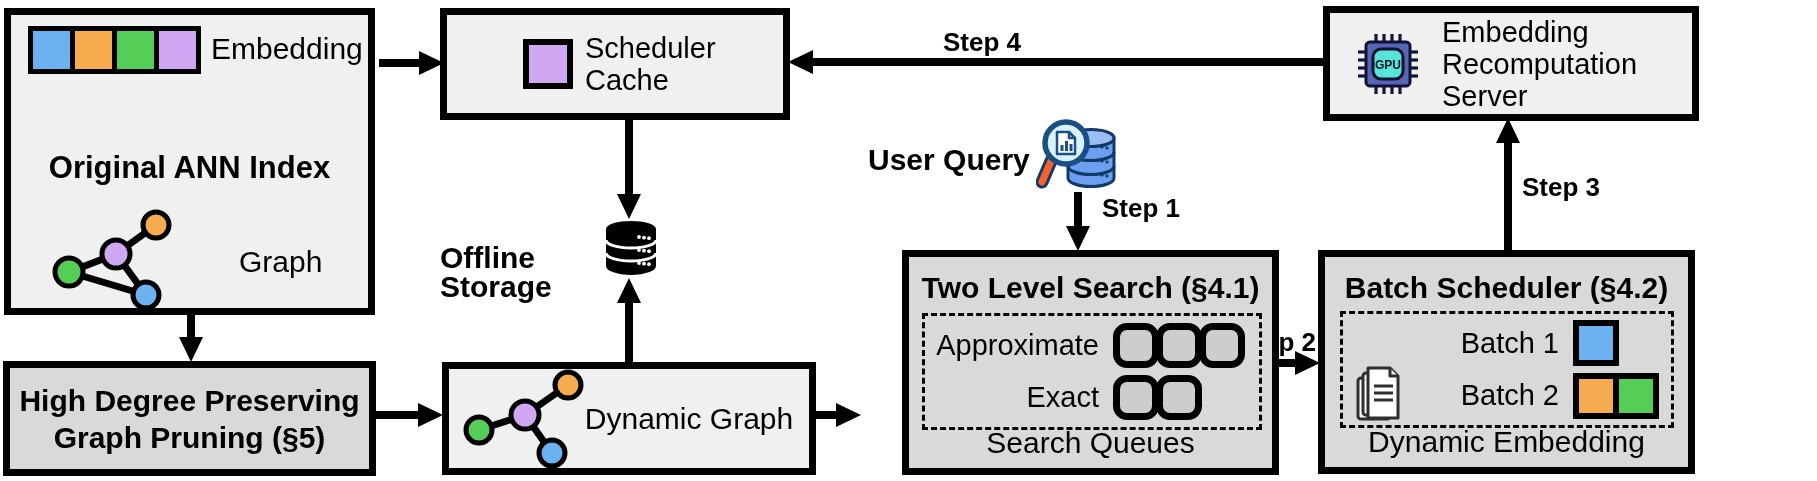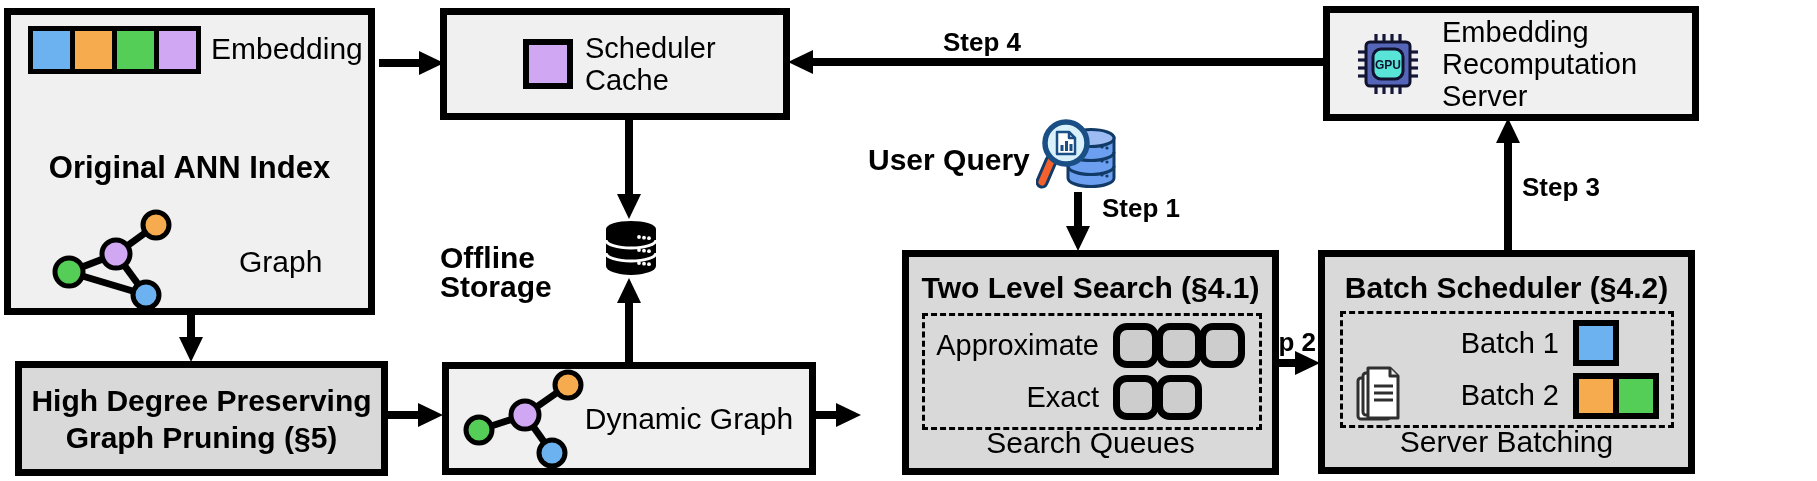--- a/index.html
+++ b/index.html
@@ -110,21 +110,21 @@
       <g stroke="#000" stroke-width="5">
         <circle cx="111" cy="26" r="13" fill="#f7ab4f"></circle>
         <circle cx="24" cy="73" r="14" fill="#55ce58"></circle>
         <circle cx="101" cy="96" r="13" fill="#6cb2f1"></circle>
         <circle cx="71" cy="55" r="14" fill="#cfa7f2"></circle>
       </g>
     </svg>
     <div class="lbl" style="left:228px; top:230px; font-size:30px;">Graph</div>
   </div>
 
-  <div class="box gray" style="left:15px; top:361px; width:373px; height:115px; display:flex; align-items:center; justify-content:center;">
+  <div class="box gray" style="left:3px; top:361px; width:373px; height:115px; display:flex; align-items:center; justify-content:center;">
     <div style="text-align:center; font-size:30px; font-weight:bold; line-height:37px;">
       <div>High Degree Preserving</div>
       <div>Graph Pruning (§5)</div>
     </div>
   </div>
 
   <div class="box light" style="left:440px; top:8px; width:350px; height:112px;">
     <div class="sq" style="left: 76px; top: 24px; background: rgb(207, 167, 242);"></div>
     <div style="position:absolute; left:138px; top:50%; transform:translateY(-50%); width:160px; font-size:29px; line-height:32px;">Scheduler Cache</div>
   </div>
@@ -249,21 +249,21 @@
             <div class="b-zone">
               <div class="b-pair">
                 <div class="cell" style="background: rgb(247, 171, 79);"></div>
                 <div class="cell" style="background: rgb(85, 206, 88);"></div>
               </div>
             </div>
           </div>
         </div>
       </div>
     </div>
-    <div class="center-text" style="bottom:8px; font-size:30px;">Server Batching</div>
+    <div class="center-text" style="bottom:8px; font-size:30px;">Dynamic Embedding</div>
   </div>
 
   <div class="box light" style="left:1323px; top:6px; width:376px; height:115px; display:flex; align-items:center;">
     <svg width="64" height="64" viewBox="0 0 64 64" style="margin-left:26px; flex:none;">
       <g stroke="#15173a" stroke-width="3.2">
         <line x1="20" y1="2" x2="20" y2="11"></line>
           <line x1="28" y1="2" x2="28" y2="11"></line>
           <line x1="36" y1="2" x2="36" y2="11"></line>
           <line x1="44" y1="2" x2="44" y2="11"></line>
         <line x1="20" y1="53" x2="20" y2="62"></line>

